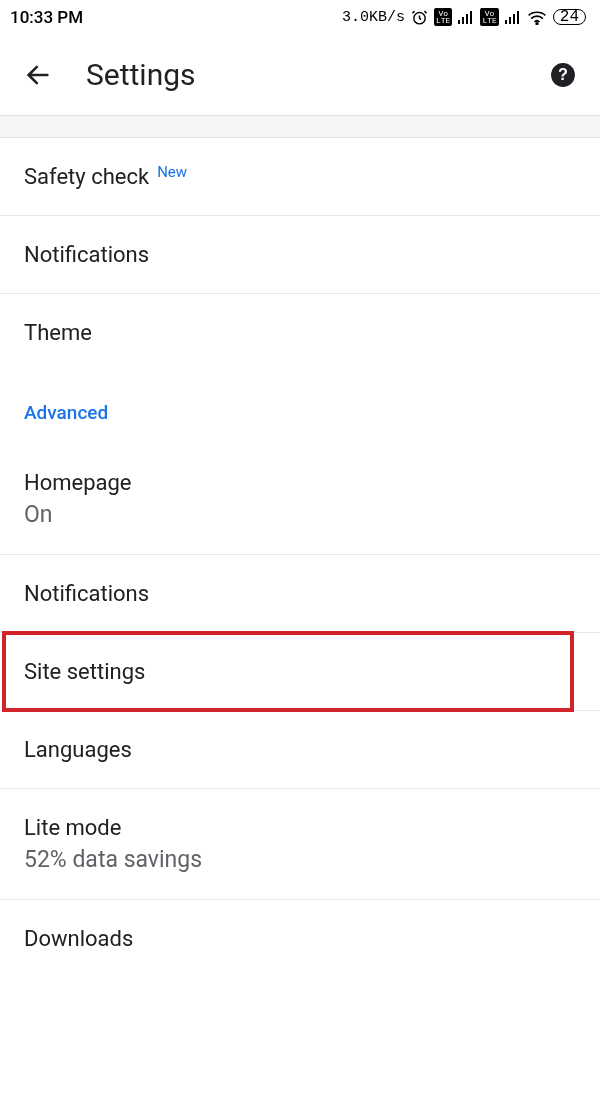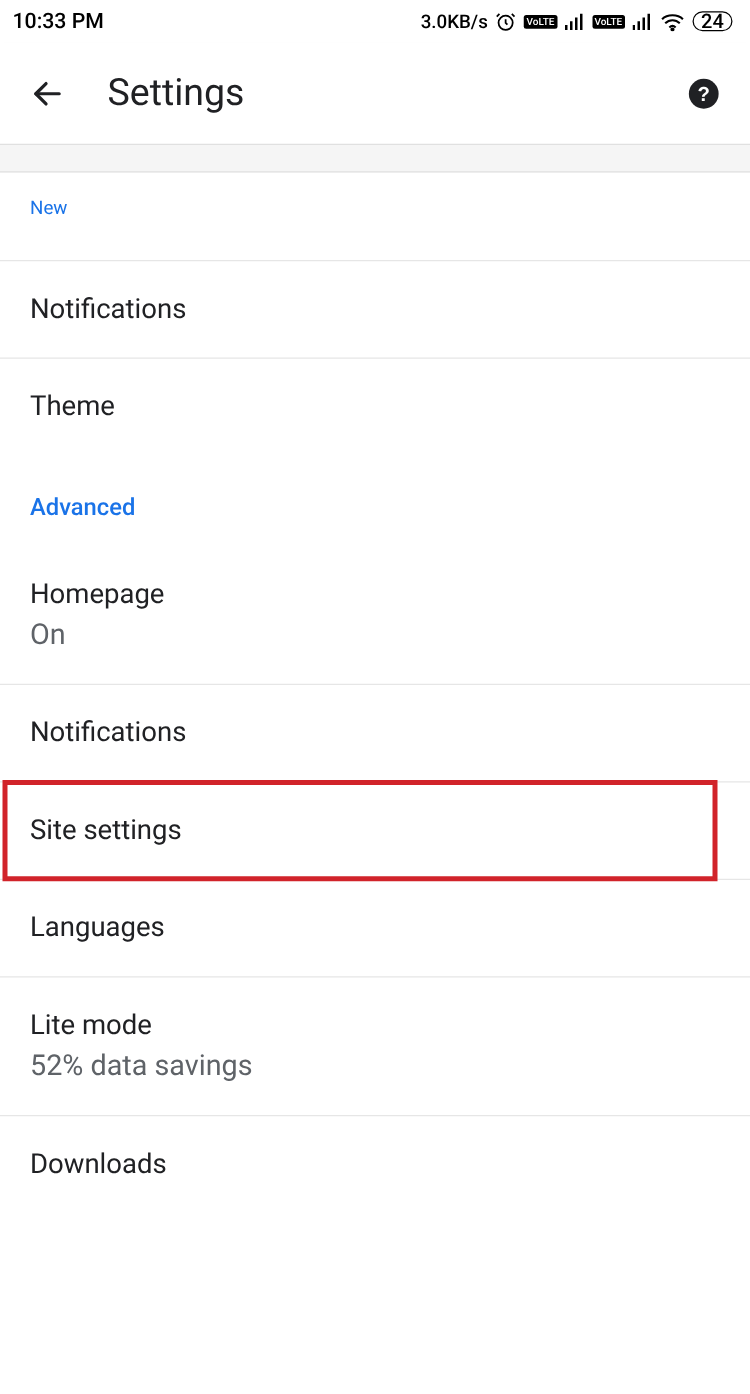--- a/index.html
+++ b/index.html
@@ -20,41 +20,42 @@
       font-size: 16px;
       font-weight: 500;
       color: #000;
     }
     .status-left { font-size: 17px; }
     .status-right {
       display: flex;
       align-items: center;
       gap: 6px;
       font-size: 15px;
+      font-family: Liberation Mono, monospace;
     }
     .status-icon svg { display: block; }
     .battery-pill {
       border: 1.5px solid #000;
       border-radius: 10px;
       padding: 0 6px;
       font-size: 16px;
       line-height: 14px;
       height: 16px;
       display: flex;
       align-items: center;
     }
     .vo-badge {
       background: #000;
       color: #fff;
       font-size: 8px;
       line-height: 7px;
       padding: 2px 2px;
       border-radius: 2px;
       display: flex;
-      flex-direction: row;
+      flex-direction: column;
       align-items: center;
     }
     .header {
       height: 82px;
       display: flex;
       align-items: center;
       padding: 0 24px;
       gap: 34px;
       border-bottom: 1px solid #e0e0e0;
       box-shadow: 0 2px 3px rgba(0,0,0,0.04);
@@ -176,20 +177,21 @@
       </svg>
   </div>
 </div>
 
 <div class="gap-strip"></div>
 
 <div class="list">
 
 
   <div class="item">
+    <span>Safety check</span>
     <span class="badge-new">New</span>
   </div>
 
   <div class="item">
     <span>Notifications</span>
   </div>
 
   <div class="item no-border">
     <span>Theme</span>
   </div>

